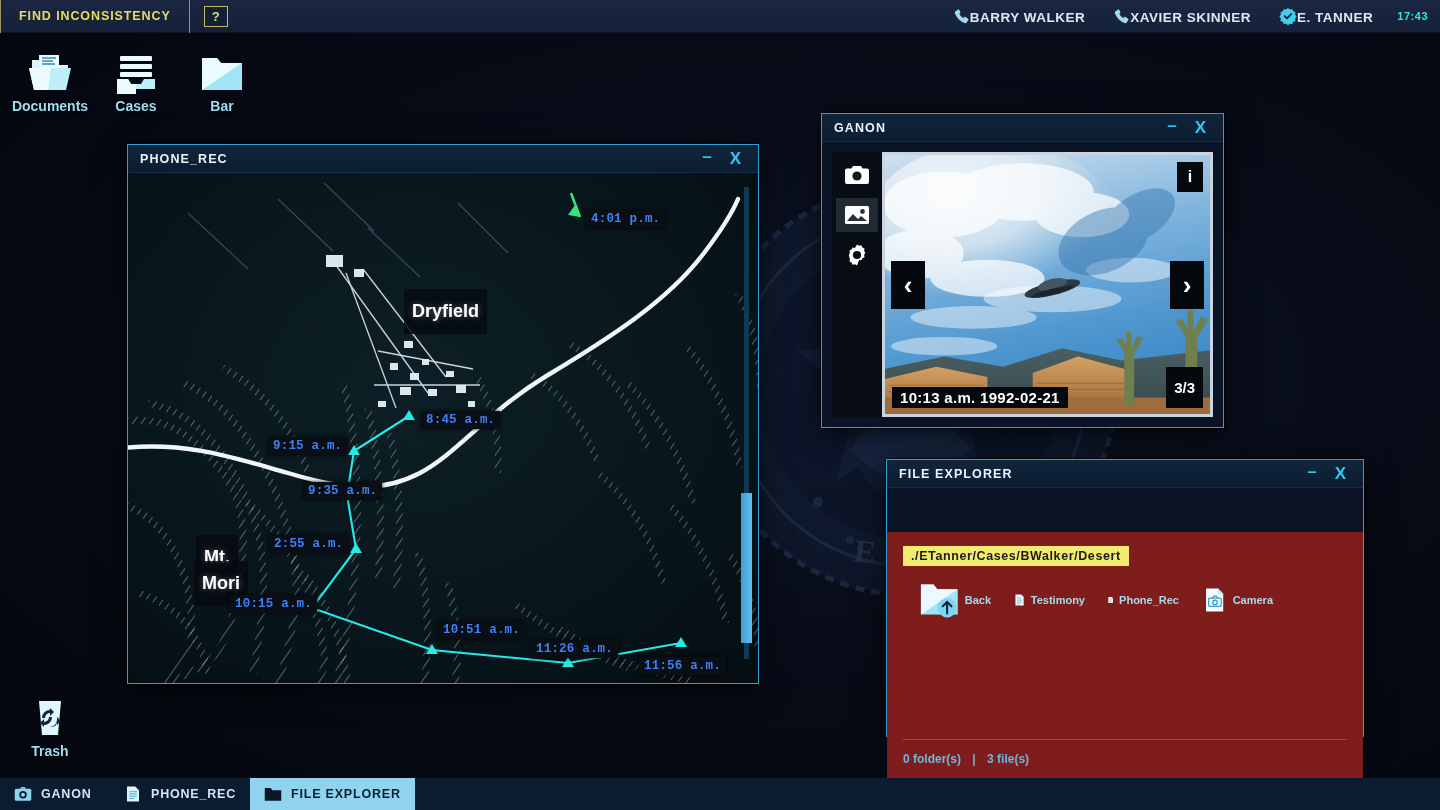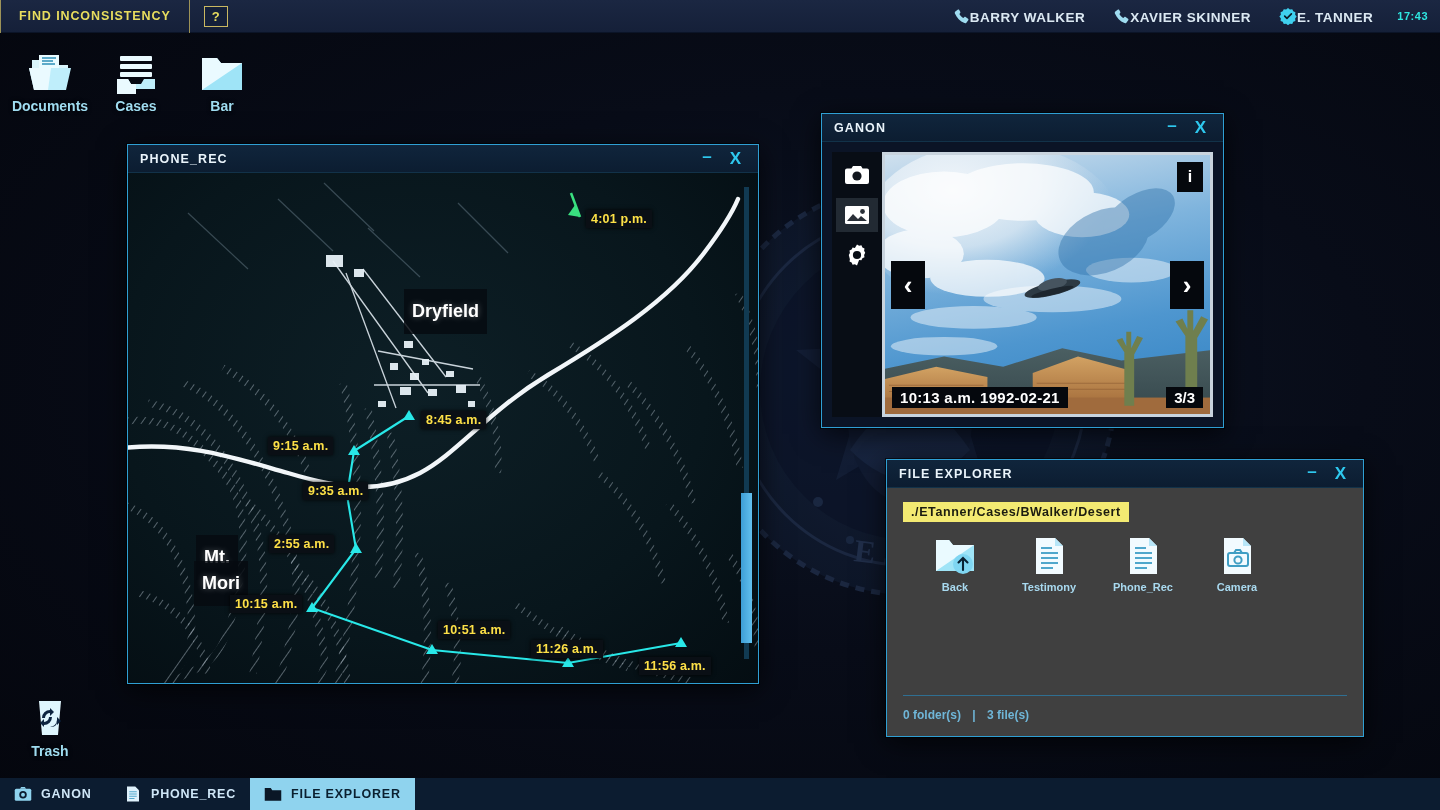--- a/index.html
+++ b/index.html
@@ -116,24 +116,25 @@
   
   #win-map { left: 127px; top: 144px; width: 632px; height: 540px; }
   #map-canvas {
     position: relative; width: 100%; height: calc(100% - 28px);
     background: radial-gradient(ellipse at 45% 42%, #0d1f26 0%, #08161c 60%, #040d12 100%);
     overflow: hidden;
   }
   .maplabel {
     position: absolute;
     background: #0a0f15;
-    color: #fde047; font-weight: bold;
+    color: #3b82f6; font-weight: bold;
     padding: 2px 5px; white-space: nowrap;
     font-size: 12.5px; letter-spacing: .2px;
     box-shadow: 0 0 4px rgba(0,0,0,.9);
+    font-family: Liberation Mono, monospace;
   }
   .placelabel {
     position: absolute; background: rgba(6,10,16,.85);
     color: #fff; font-weight: bold; font-size: 18px;
     padding: 12px 8px; white-space: nowrap;
     text-shadow: 0 0 6px rgba(255,255,255,.35);
   }
   .scroll-track {
     position: absolute; right: 9px; top: 14px;
     width: 5px; height: 472px; background: #113a52;
@@ -167,33 +168,33 @@
     display: flex; align-items: center; justify-content: center;
   }
   .photo-stamp {
     position: absolute; left: 7px; bottom: 6px;
     background: #05080d; color: #fff; font-weight: bold;
     font-size: 15px; padding: 2px 8px; letter-spacing: .3px;
   }
   .photo-count {
     position: absolute; right: 7px; bottom: 6px;
     background: #05080d; color: #fff; font-weight: bold;
-    font-size: 15px; padding: 2px 8px;
+    font-size: 15px; padding: 12px 8px;
   }
 
   
   #win-fe { left: 886px; top: 459px; width: 478px; height: 278px; }
-  #fe-body { height: calc(100% - 28px); background: #404040; position: relative; padding: 14px 16px; }
+  #fe-body { height: calc(100% - 28px); background: #7f1d1d; position: relative; padding: 14px 16px; margin-top: 44px; }
   .path-chip {
     display: inline-block; background: #f3ea72; color: #1b1c10;
     font-size: 12.5px; font-weight: bold; letter-spacing: .6px;
     padding: 3px 8px;
   }
   .fe-grid { display: flex; gap: 22px; margin-top: 14px; padding-left: 16px; }
-  .fe-item { width: 72px; display: flex; flex-direction: column; align-items: center; gap: 5px; }
+  .fe-item { width: 72px; display: flex; flex-direction: row; align-items: center; gap: 5px; }
   .fe-item .cap { color: #a8d9ef; font-size: 11px; font-weight: bold; }
   .fe-sep { position: absolute; left: 16px; right: 16px; bottom: 40px; height: 1px; background: #2f6f92; }
   .fe-status { position: absolute; left: 16px; bottom: 14px; color: #6fb6d8; font-size: 12px; font-weight: bold; }
   .fe-status span { color: #6fb6d8; }
 
   
   #taskbar {
     position: absolute; left: 0; bottom: 0;
     width: 1440px; height: 32px;
     background: #0c1c30;

